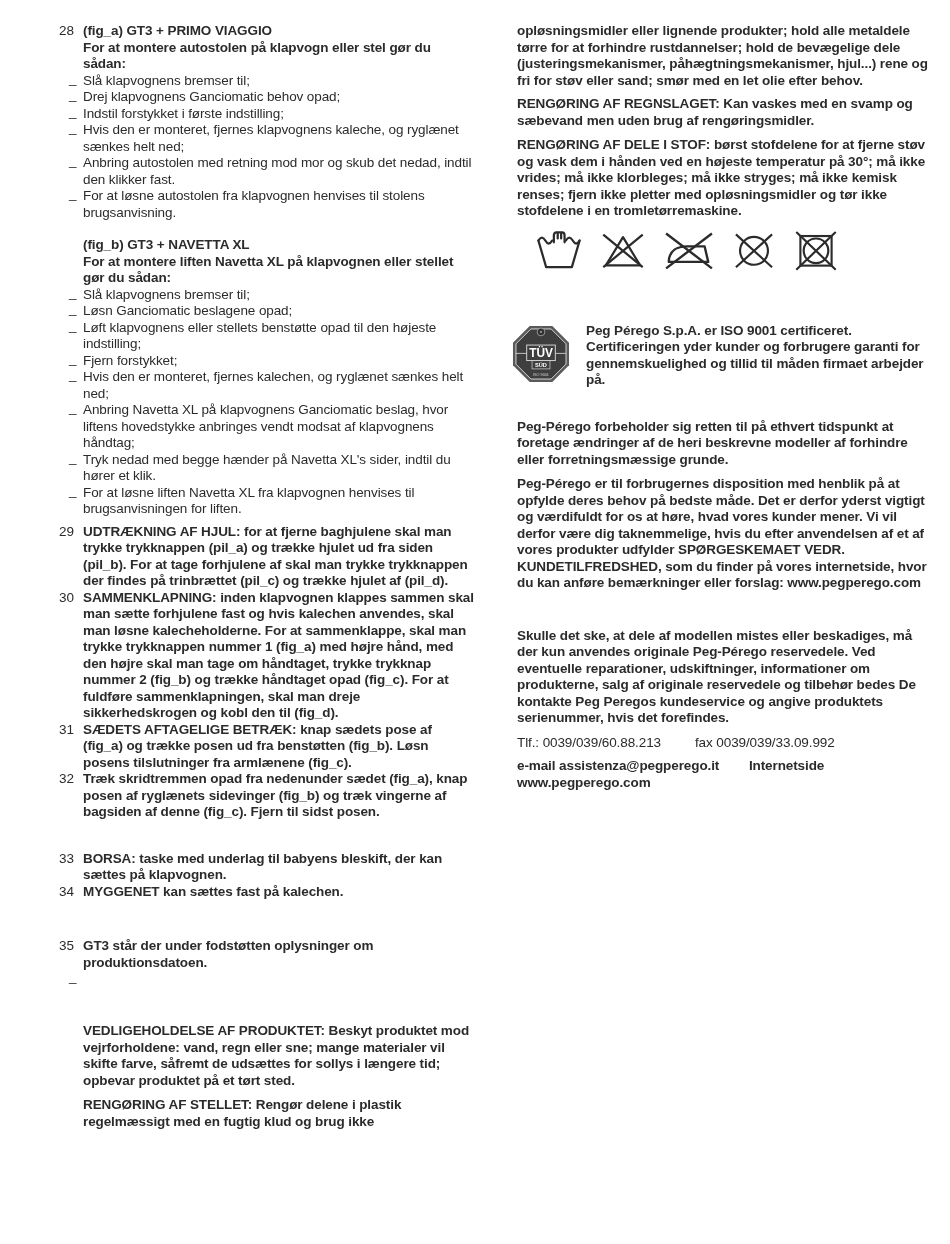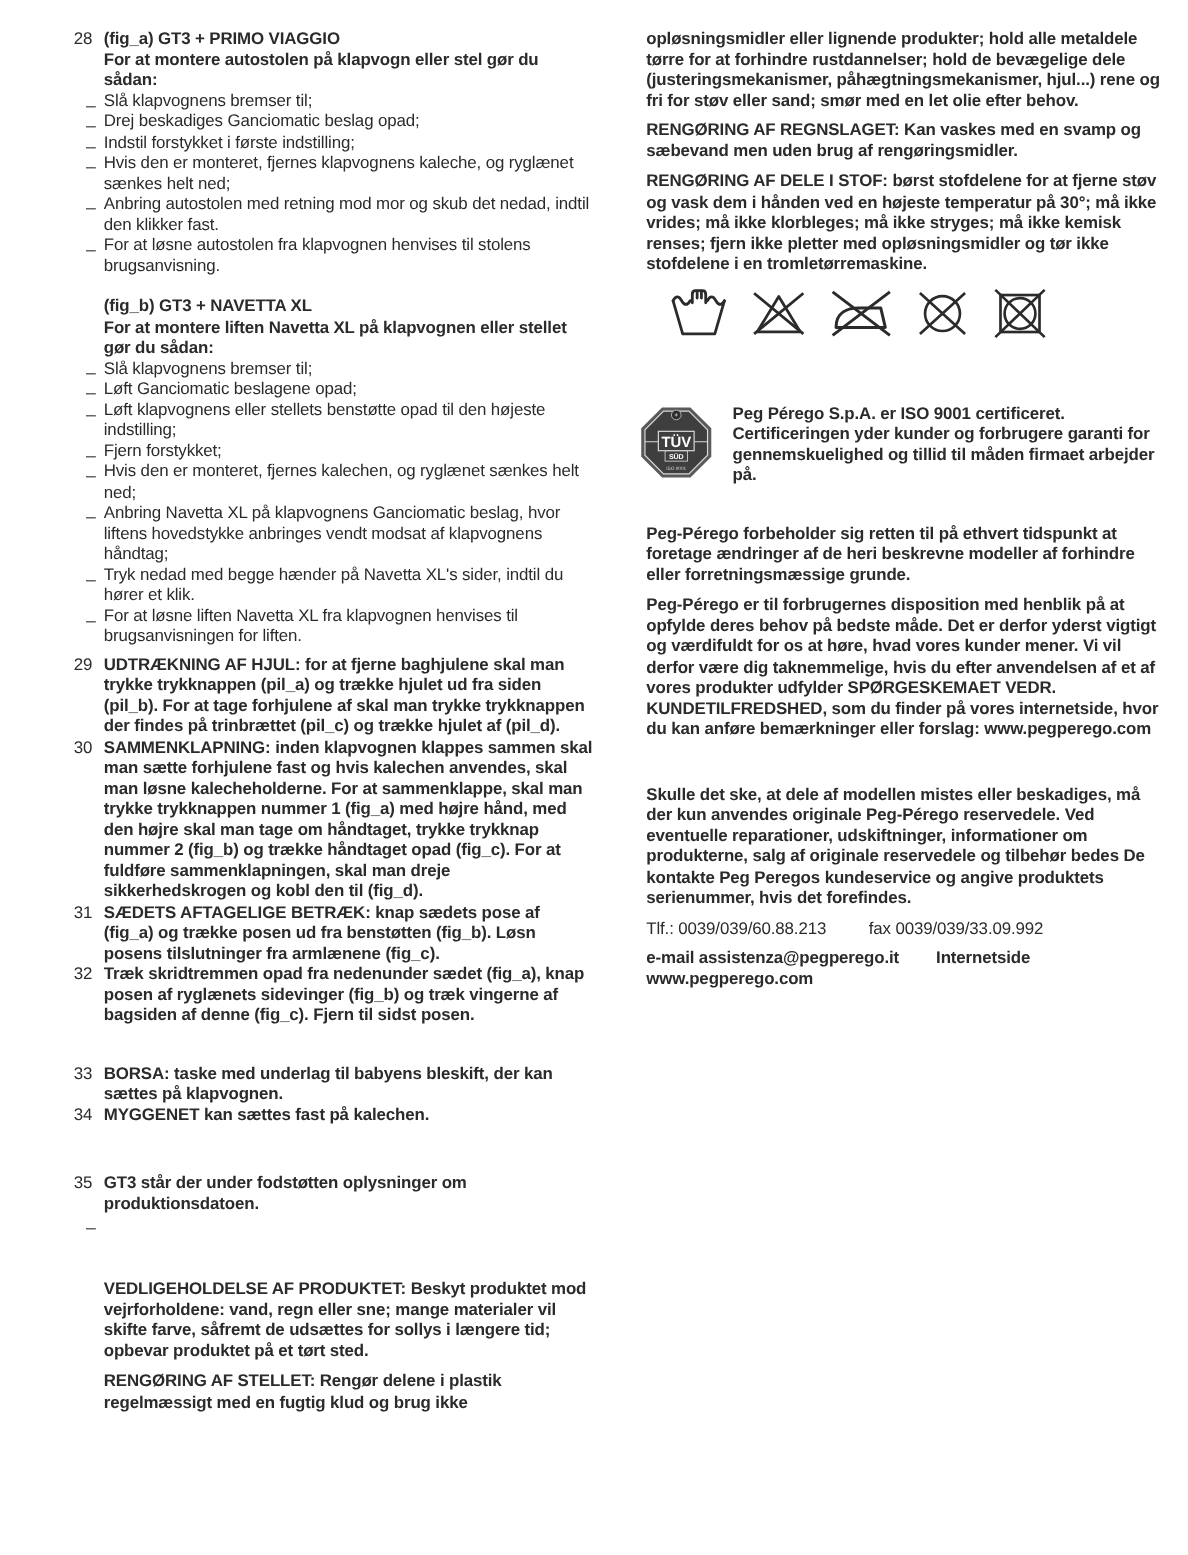--- a/index.html
+++ b/index.html
@@ -72,34 +72,34 @@
 <div class="page">
 
   <div class="col col-left">
 
     <div class="item" style="margin-bottom:16px">
       <span class="num">28</span>
       <div class="para">(fig_a) GT3 + PRIMO VIAGGIO</div>
       <div class="para">For at montere autostolen på klapvogn eller stel gør du sådan:</div>
       <ul class="bullets">
         <li><span class="bm">_</span><span>Slå klapvognens bremser til;</span></li>
-        <li><span class="bm">_</span><span>Drej beskadiges Ganciomatic beslag opad;</span></li>
+        <li><span class="bm">_</span><span>Drej klapvognens Ganciomatic behov opad;</span></li>
         <li><span class="bm">_</span><span>Indstil forstykket i første indstilling;</span></li>
         <li><span class="bm">_</span><span>Hvis den er monteret, fjernes klapvognens kaleche, og ryglænet sænkes helt ned;</span></li>
         <li><span class="bm">_</span><span>Anbring autostolen med retning mod mor og skub det nedad, indtil den klikker fast.</span></li>
         <li><span class="bm">_</span><span>For at løsne autostolen fra klapvognen henvises til stolens brugsanvisning.</span></li>
       </ul>
     </div>
 
     <div class="item" style="margin-bottom:6px">
       <div class="para">(fig_b) GT3 + NAVETTA XL</div>
       <div class="para">For at montere liften Navetta XL på klapvognen eller stellet gør du sådan:</div>
       <ul class="bullets">
         <li><span class="bm">_</span><span>Slå klapvognens bremser til;</span></li>
-        <li><span class="bm">_</span><span>Løft Ganciomatic beslagene opad;</span></li>
+        <li><span class="bm">_</span><span>Løsn Ganciomatic beslagene opad;</span></li>
         <li><span class="bm">_</span><span>Løft klapvognens eller stellets benstøtte opad til den højeste indstilling;</span></li>
         <li><span class="bm">_</span><span>Fjern forstykket;</span></li>
         <li><span class="bm">_</span><span>Hvis den er monteret, fjernes kalechen, og ryglænet sænkes helt ned;</span></li>
         <li><span class="bm">_</span><span>Anbring Navetta XL på klapvognens Ganciomatic beslag, hvor liftens hovedstykke anbringes vendt modsat af klapvognens håndtag;</span></li>
         <li><span class="bm">_</span><span>Tryk nedad med begge hænder på Navetta XL's sider, indtil du hører et klik.</span></li>
         <li><span class="bm">_</span><span>For at løsne liften Navetta XL fra klapvognen henvises til brugsanvisningen for liften.</span></li>
       </ul>
     </div>
 
     <div class="item">

